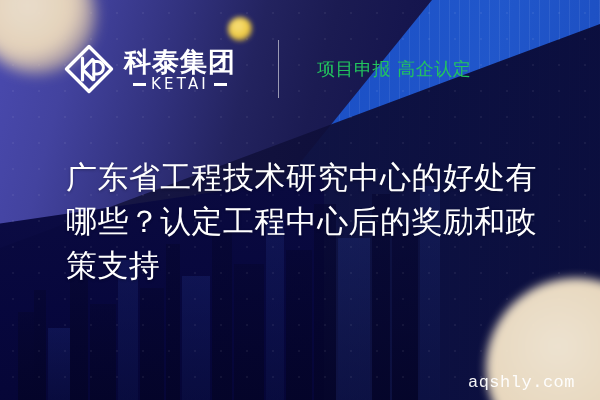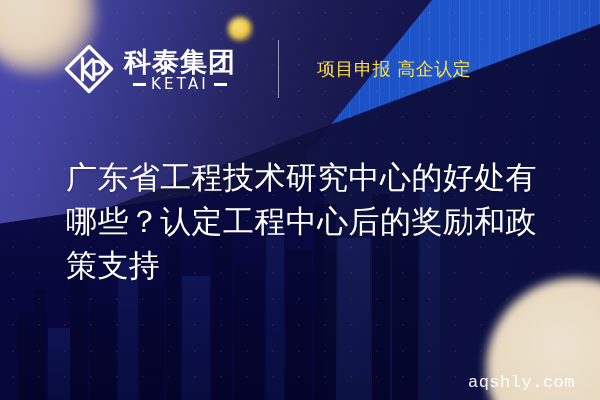--- a/index.html
+++ b/index.html
@@ -213,21 +213,21 @@
     padding-top: 1px;
   }
   .tagline-main {
     color: #ffffff;
     font-size: 27px;
     line-height: 1.05;
     letter-spacing: 1px;
     white-space: nowrap;
   }
   .tagline-sub {
-    color: #fde047;
+    color: #22c55e;
     font-size: 18px;
     line-height: 1.05;
     letter-spacing: 0.5px;
     white-space: nowrap;
   }
 
   
   .headline {
     position: absolute;
     left: 66px;

